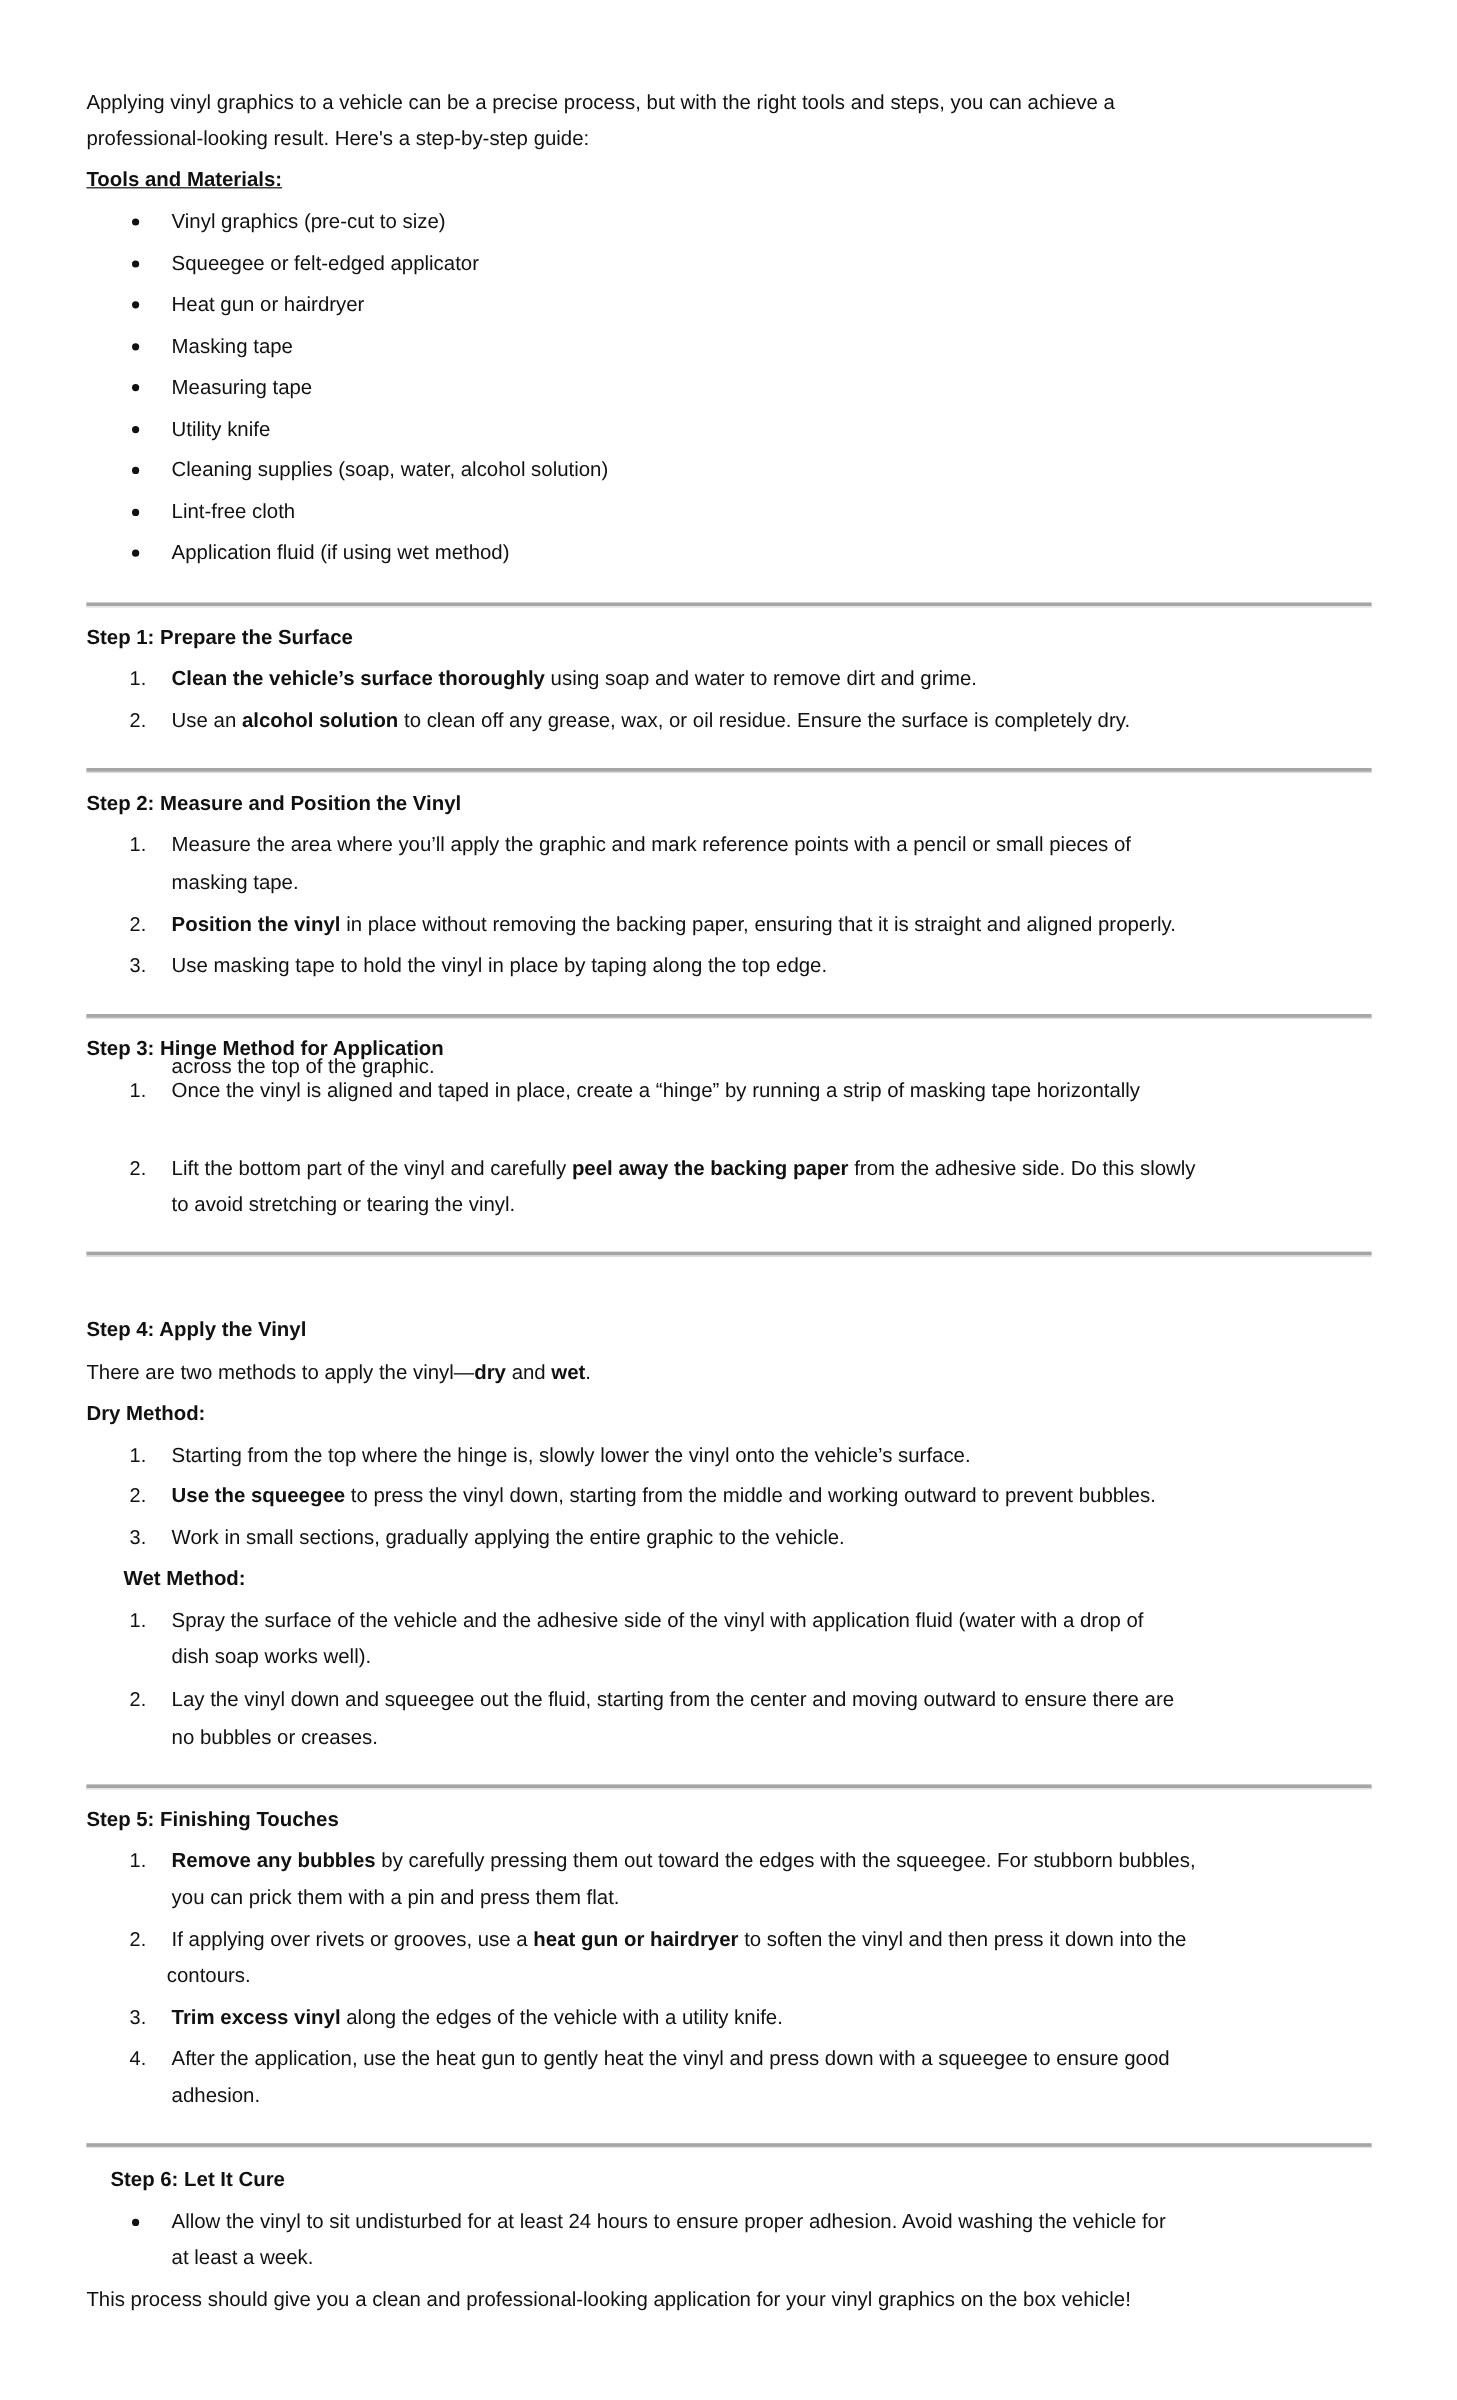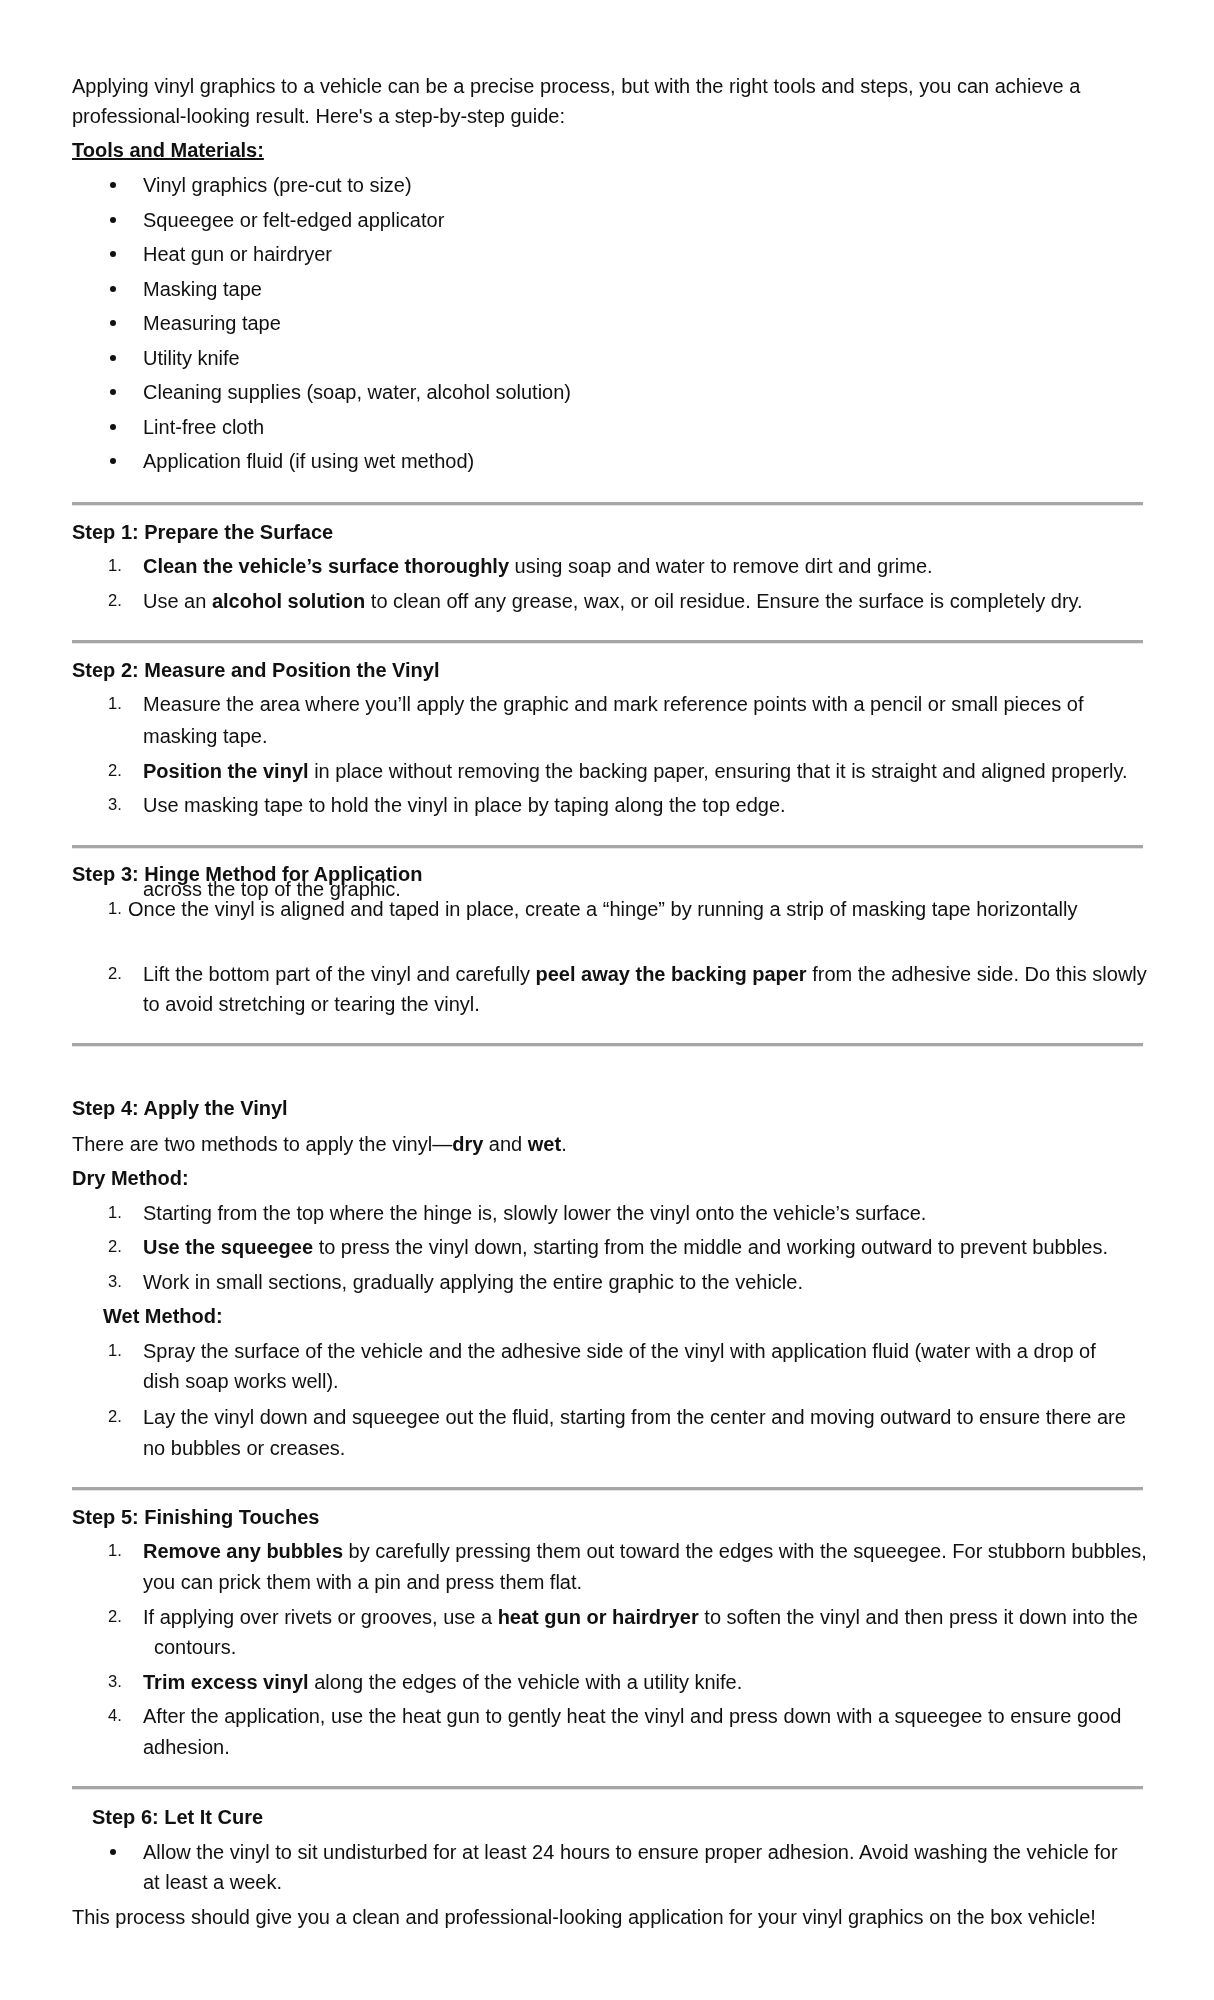--- a/index.html
+++ b/index.html
@@ -1,19 +1,19 @@
 <!DOCTYPE html>
 <html><head>
 <meta charset="utf-8">
 <style>
   html, body { margin: 0; padding: 0; background: #ffffff; }
   body { width: 1214px; height: 2000px; position: relative; overflow: hidden;
          font-family: "Liberation Sans", sans-serif; color: #111111; }
   .doc { position: absolute; left: 0; top: 0; width: 1214px; height: 2000px; }
-  .line { position: absolute; white-space: nowrap; font-size: 20px; line-height: 22px; height: 22px; }
+  .line { position: absolute; white-space: nowrap; font-size: 17px; line-height: 22px; height: 22px; }
   .line b, .line .b { font-weight: bold; }
   .heading { font-weight: bold; }
   .marker { position: absolute; white-space: nowrap; font-size: 16.6px; line-height: 22px; height: 22px; }
   .bullet-dot { position: absolute; width: 6px; height: 6px; border-radius: 50%; background: #111; }
   .rule { position: absolute; left: 72px; width: 1071px; height: 3px;
           background: #a6a6a6; border-bottom: 1px solid #e4e4e4; box-sizing: content-box; }
 </style>
 </head>
 <body>
 
@@ -79,21 +79,21 @@
   <div class="line" style="left:143px; top:725px;"><span>masking tape.</span></div>
   <div class="marker" style="left:108px; top:760px;">2.</div>
   <div class="line" style="left:143px; top:760px;"><span class="b">Position the vinyl</span><span> in place without removing the backing paper, ensuring that it is straight and aligned properly.</span></div>
   <div class="marker" style="left:108px; top:794px;">3.</div>
   <div class="line" style="left:143px; top:794px;"><span>Use masking tape to hold the vinyl in place by taping along the top edge.</span></div>
 
   <div class="rule" style="top:845px;"></div>
 
   <div class="line heading" style="left:72px; top:863px;">Step 3: Hinge Method for Application</div>
   <div class="marker" style="left:108px; top:898px;">1.</div>
-  <div class="line" style="left:128px; top:898px;"><span>Once the vinyl is aligned and taped in place, create a “hinge” by running a strip of masking tape horizontally</span></div>
+  <div class="line" style="left:143px; top:898px;"><span>Once the vinyl is aligned and taped in place, create a “hinge” by running a strip of masking tape horizontally</span></div>
   <div class="line" style="left:143px; top:878px;"><span>across the top of the graphic.</span></div>
   <div class="marker" style="left:108px; top:963px;">2.</div>
   <div class="line" style="left:143px; top:963px;"><span>Lift the bottom part of the vinyl and carefully </span><span class="b">peel away the backing paper</span><span> from the adhesive side. Do this slowly</span></div>
   <div class="line" style="left:143px; top:993px;"><span>to avoid stretching or tearing the vinyl.</span></div>
 
   <div class="rule" style="top:1043px;"></div>
 
   <div class="line heading" style="left:72px; top:1097px;">Step 4: Apply the Vinyl</div>
   <div class="line" style="left:72px; top:1133px;"><span>There are two methods to apply the vinyl—</span><span class="b">dry</span><span> and </span><span class="b">wet</span><span>.</span></div>
 
@@ -114,21 +114,21 @@
   <div class="line" style="left:143px; top:1437px;"><span>no bubbles or creases.</span></div>
 
   <div class="rule" style="top:1487px;"></div>
 
   <div class="line heading" style="left:72px; top:1506px;">Step 5: Finishing Touches</div>
   <div class="marker" style="left:108px; top:1540px;">1.</div>
   <div class="line" style="left:143px; top:1540px;"><span class="b">Remove any bubbles</span><span> by carefully pressing them out toward the edges with the squeegee. For stubborn bubbles,</span></div>
   <div class="line" style="left:143px; top:1571px;"><span>you can prick them with a pin and press them flat.</span></div>
   <div class="marker" style="left:108px; top:1606px;">2.</div>
   <div class="line" style="left:143px; top:1606px;"><span>If applying over rivets or grooves, use a </span><span class="b">heat gun or hairdryer</span><span> to soften the vinyl and then press it down into the</span></div>
-  <div class="line" style="left:154px; top:1636px;"><span>contours.</span></div>
+  <div class="line" style="left:139px; top:1636px;"><span>contours.</span></div>
   <div class="marker" style="left:108px; top:1671px;">3.</div>
   <div class="line" style="left:143px; top:1671px;"><span class="b">Trim excess vinyl</span><span> along the edges of the vehicle with a utility knife.</span></div>
   <div class="marker" style="left:108px; top:1705px;">4.</div>
   <div class="line" style="left:143px; top:1705px;"><span>After the application, use the heat gun to gently heat the vinyl and press down with a squeegee to ensure good</span></div>
   <div class="line" style="left:143px; top:1736px;"><span>adhesion.</span></div>
 
   <div class="rule" style="top:1786px;"></div>
 
   <div class="line heading" style="left:72px; top:1806px;margin-left:20px;">Step 6: Let It Cure</div>
   <span class="bullet-dot" style="left:110px; top:1849px;"></span>

